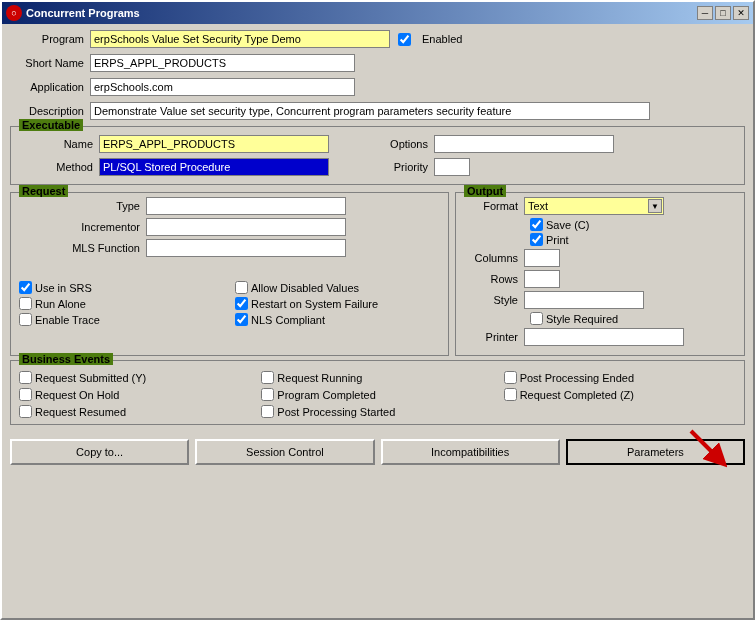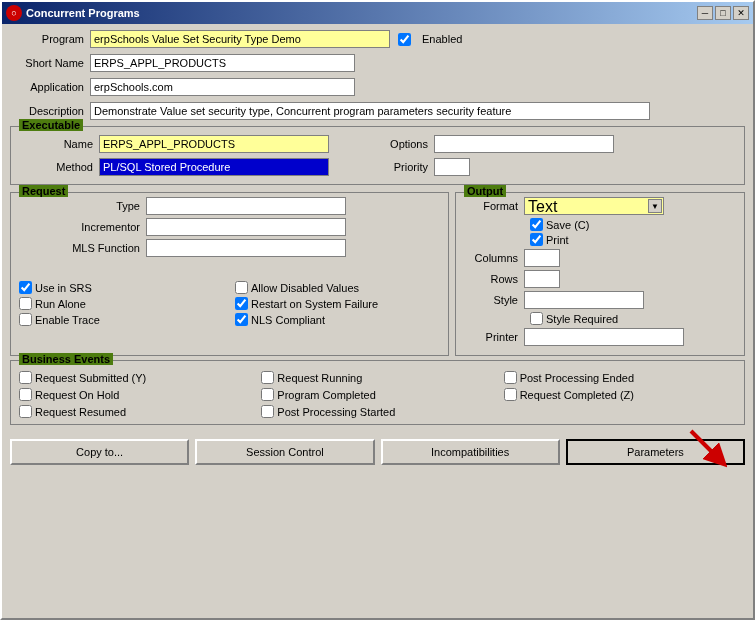--- a/index.html
+++ b/index.html
@@ -185,21 +185,21 @@
     }
     .out-label {
       text-align: right;
       min-width: 60px;
       padding-right: 6px;
     }
     .format-select {
       height: 18px;
       border: 1px solid #808080;
       background: #ffff99;
-      font-size: 16px;
+      font-size: 11px;
       padding: 0 3px;
       width: 140px;
       appearance: none;
       -webkit-appearance: none;
     }
     .select-wrapper {
       position: relative;
       display: inline-block;
     }
     .select-arrow {

